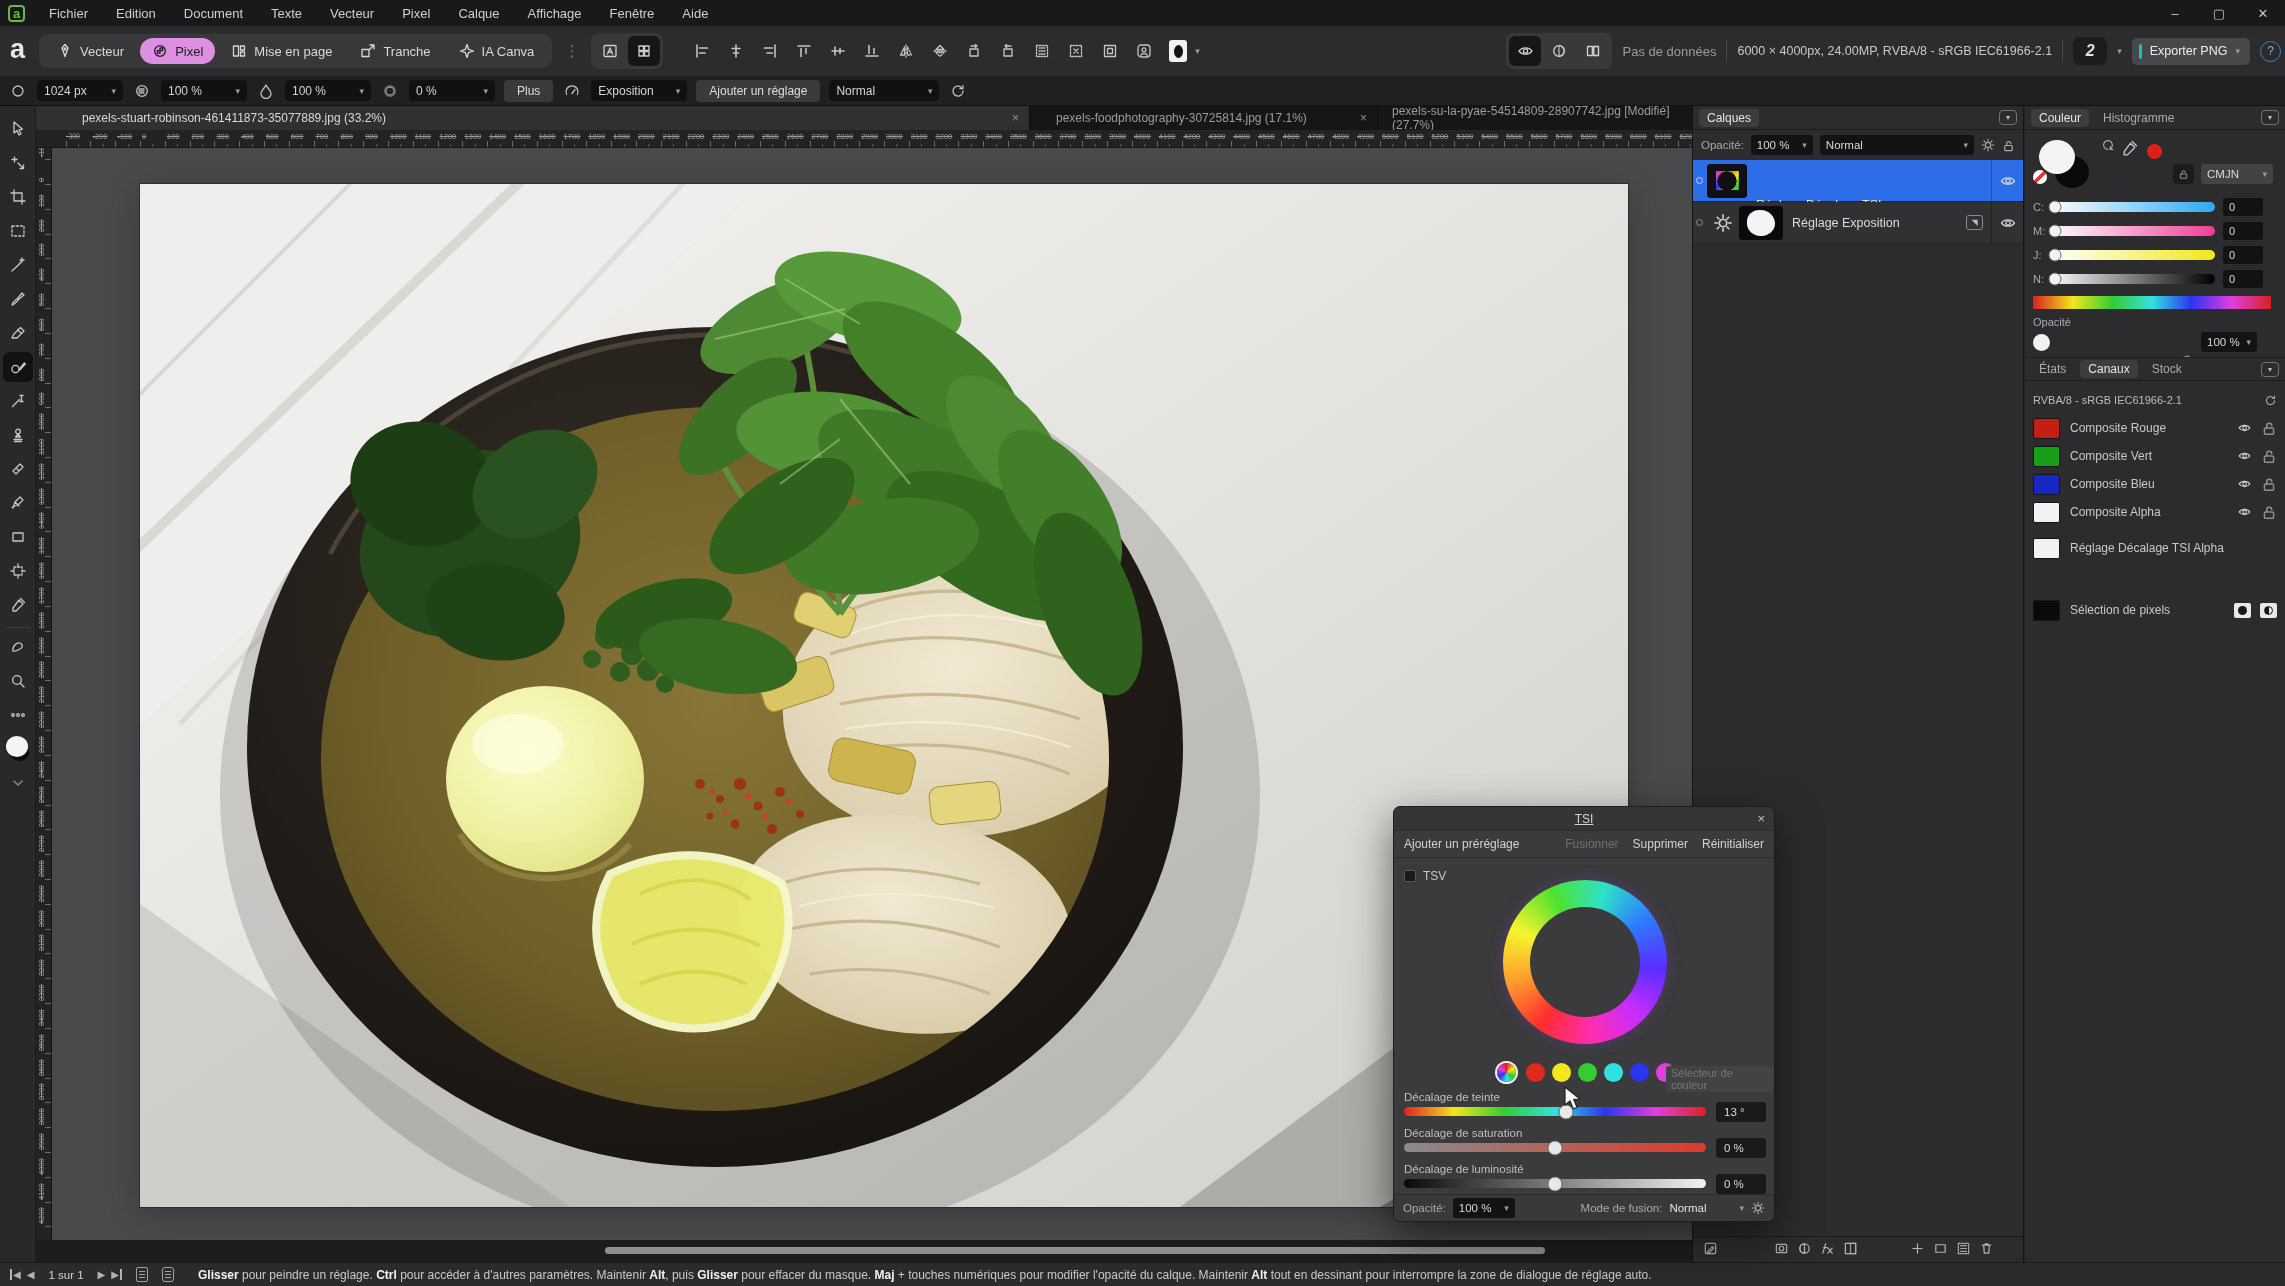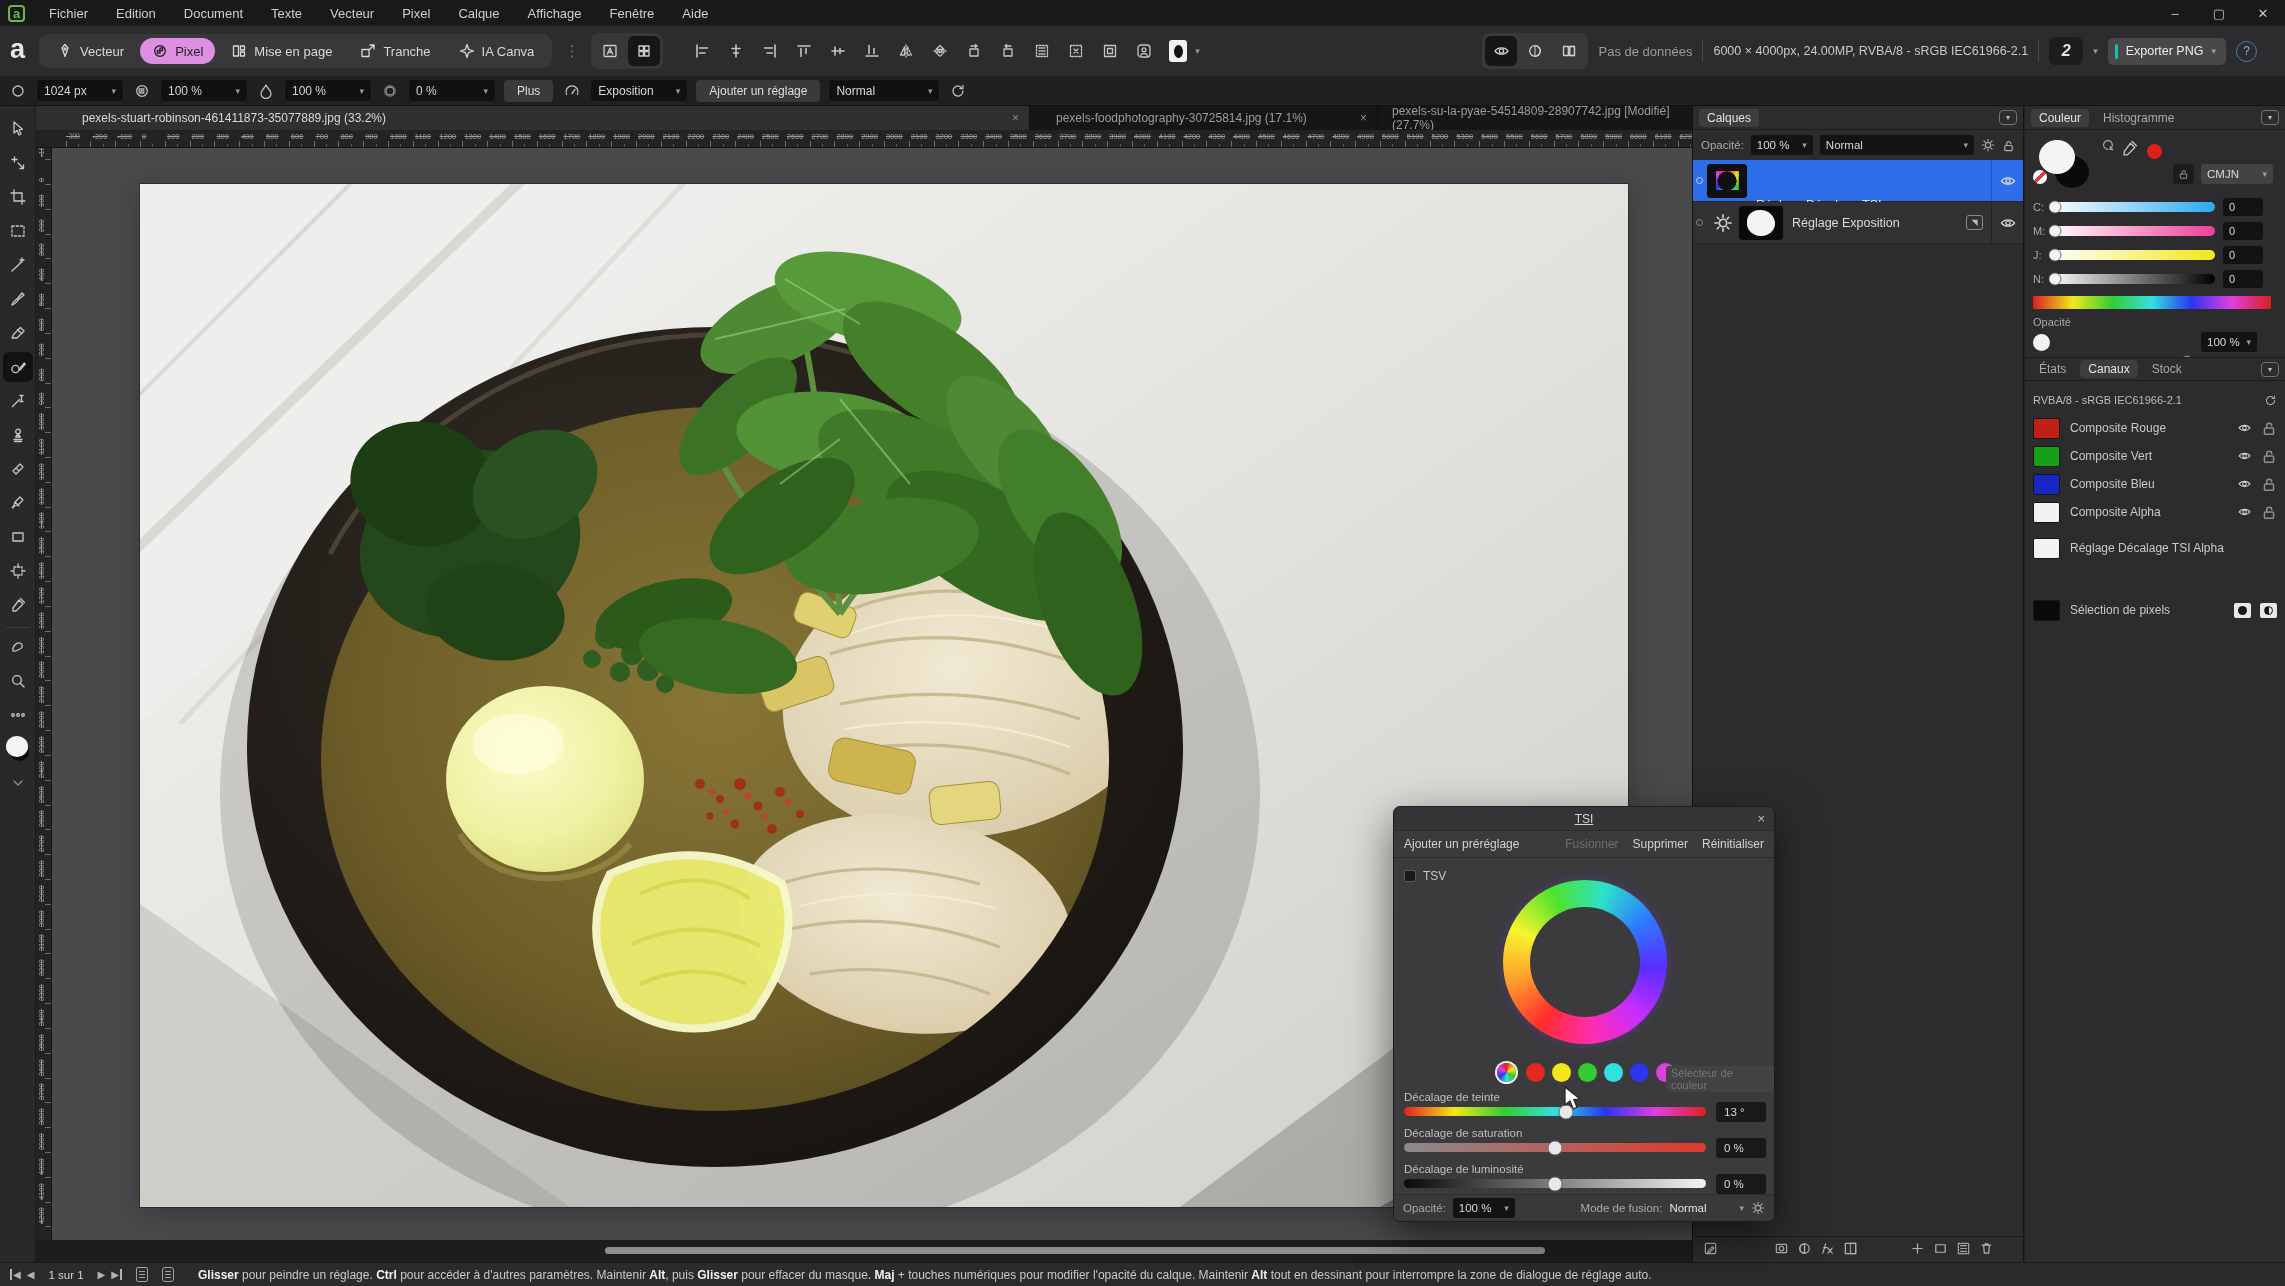--- a/index.html
+++ b/index.html
@@ -22,21 +22,21 @@
   #biglogo { color:#e8e8ea; font-size:27px; font-weight:bold; margin:0 14px 4px 10px; }
   #personas { display:flex; align-items:center; background:#38383a; border-radius:9px; padding:4px 6px; gap:4px; }
   .persona { display:flex; align-items:center; gap:7px; padding:5px 12px; border-radius:14px; color:#d8d8da; font-size:13px; }
   .persona.active { background:#dd8fe1; color:#1f1f21; }
   .persona.active svg { color:#1f1f21; }
   .vsep3 { color:#7a7a7c; font-size:15px; margin:0 12px; }
   #tb-btn-group { display:flex; background:#38383a; border-radius:8px; padding:3px; gap:2px; margin-right:22px; }
   .tb-sq { width:32px; height:30px; border-radius:6px; display:flex; align-items:center; justify-content:center; color:#cfcfd1; }
   .tb-sq.dark { background:#161618; }
   .tb-ic { width:34px; height:34px; display:flex; align-items:center; justify-content:center; color:#c4c4c6; }
-  #tb-right { margin-left:auto; display:flex; align-items:center; gap:10px; padding-right:28px; }
+  #tb-right { margin-left:auto; display:flex; align-items:center; gap:10px; padding-right:4px; }
   #previewgrp { display:flex; background:#39393b; border-radius:7px; padding:3px; gap:2px; }
   .dim { color:#9c9c9e; }
   #docinfo { color:#c9c9cb; font-size:12.5px; }
   .vline { width:1px; height:22px; background:#4a4a4c; }
   #syncbox { background:#1d1d1f; border-radius:6px; width:34px; height:28px; display:flex; align-items:center;
     justify-content:center; color:#e2e2e4; font-weight:bold; font-size:16px; font-style:italic; }
   #exportbtn { display:flex; align-items:center; gap:8px; background:#48484b; border-radius:5px; height:27px; padding:0 10px 0 7px; color:#ececee; font-size:12.5px; }
   #exportbtn .bar { width:3px; height:15px; background:#17c2b2; border-radius:2px; }
   #helpbtn { width:21px; height:21px; border:1.6px solid #3f7fc4; border-radius:50%; color:#7fb0e4; font-size:12px;
     display:flex; align-items:center; justify-content:center; }

